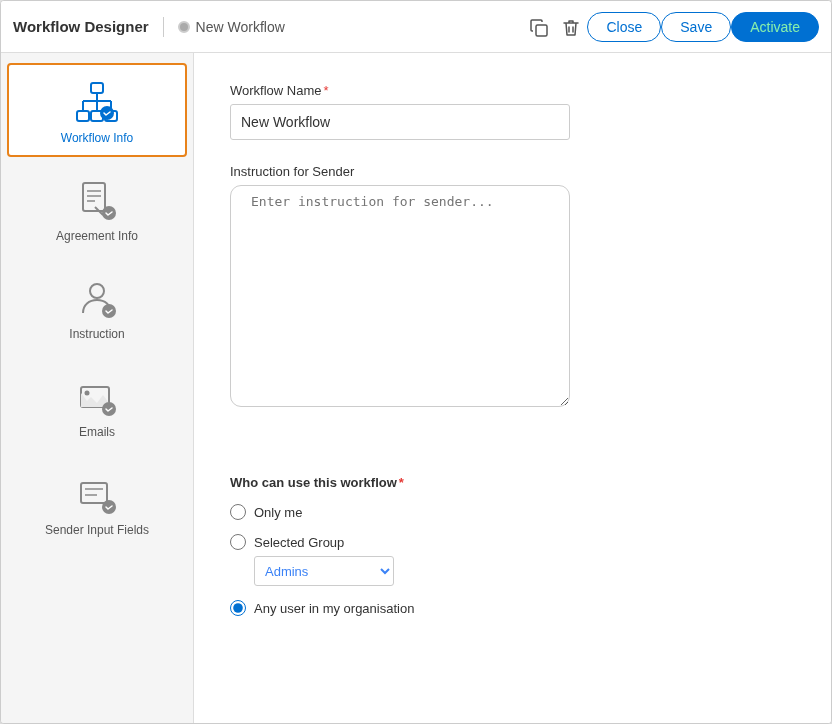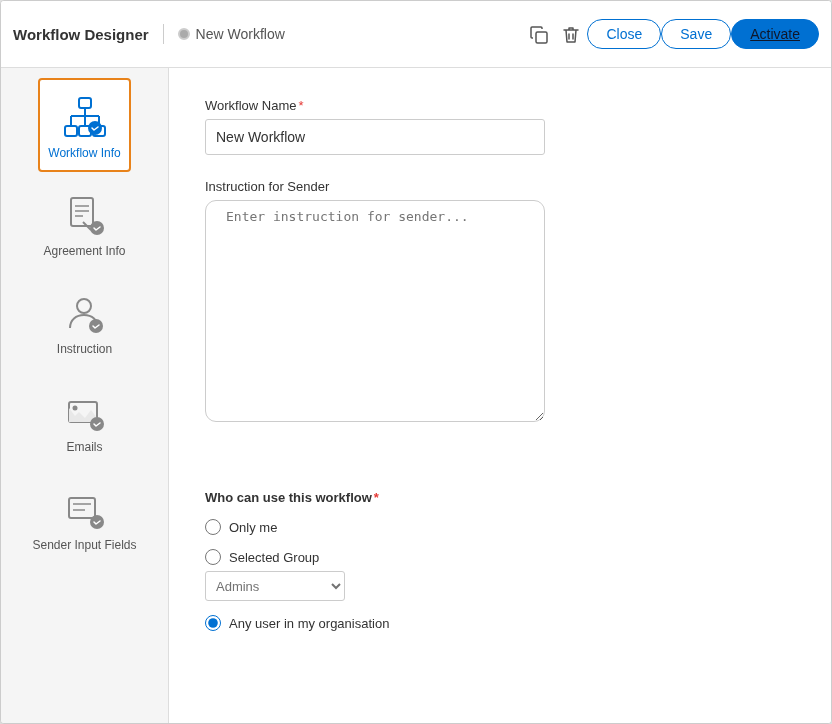--- a/index.html
+++ b/index.html
@@ -17,21 +17,21 @@
       background: #fff;
       border: 1px solid #ccc;
       border-radius: 4px;
       display: flex;
       flex-direction: column;
       overflow: hidden;
       box-shadow: 0 2px 12px rgba(0,0,0,0.15);
     }
     
     .header {
-      height: 67px;
+      height: 52px;
       background: #fff;
       border-bottom: 1px solid #ddd;
       display: flex;
       align-items: center;
       padding: 0 12px;
       gap: 10px;
     }
     .header-title {
       font-size: 15px;
       font-weight: 600;
@@ -83,39 +83,37 @@
       font-weight: 500;
     }
     .btn-outline {
       background: #fff;
       border: 1.5px solid #0070d2;
       color: #0070d2;
     }
     .btn-primary {
       background: #0070d2;
       border: 1.5px solid #0070d2;
-      color: #0f172a;
-      text-decoration: underline;
+      color: #86efac;
     }
     
     .body {
       display: flex;
       flex: 1;
       overflow: hidden;
     }
     
     .sidebar {
-      width: 168px;
+      width: 193px;
       background: #f5f5f5;
       border-right: 1px solid #ddd;
       display: flex;
       flex-direction: column;
       padding: 8px 0;
       overflow-y: auto;
-      align-items: center;
     }
     .sidebar-item {
       display: flex;
       flex-direction: column;
       align-items: center;
       padding: 14px 8px 10px;
       cursor: pointer;
       border: 2px solid transparent;
       margin: 2px 6px;
       border-radius: 4px;
@@ -219,24 +217,25 @@
       cursor: pointer;
       accent-color: #0070d2;
     }
     .select-input {
       width: 140px;
       height: 30px;
       border: 1.5px solid #ccc;
       border-radius: 3px;
       padding: 0 6px;
       font-size: 13px;
-      color: #737373;
+      color: #3b82f6;
       background: #fff;
       cursor: pointer;
       margin-top: 6px;
+      margin-left: 24px;
     }
     
     svg { display: block; }
   </style>
 </head>
 <body>
 
 <div class="window">
 
   <div class="header">

